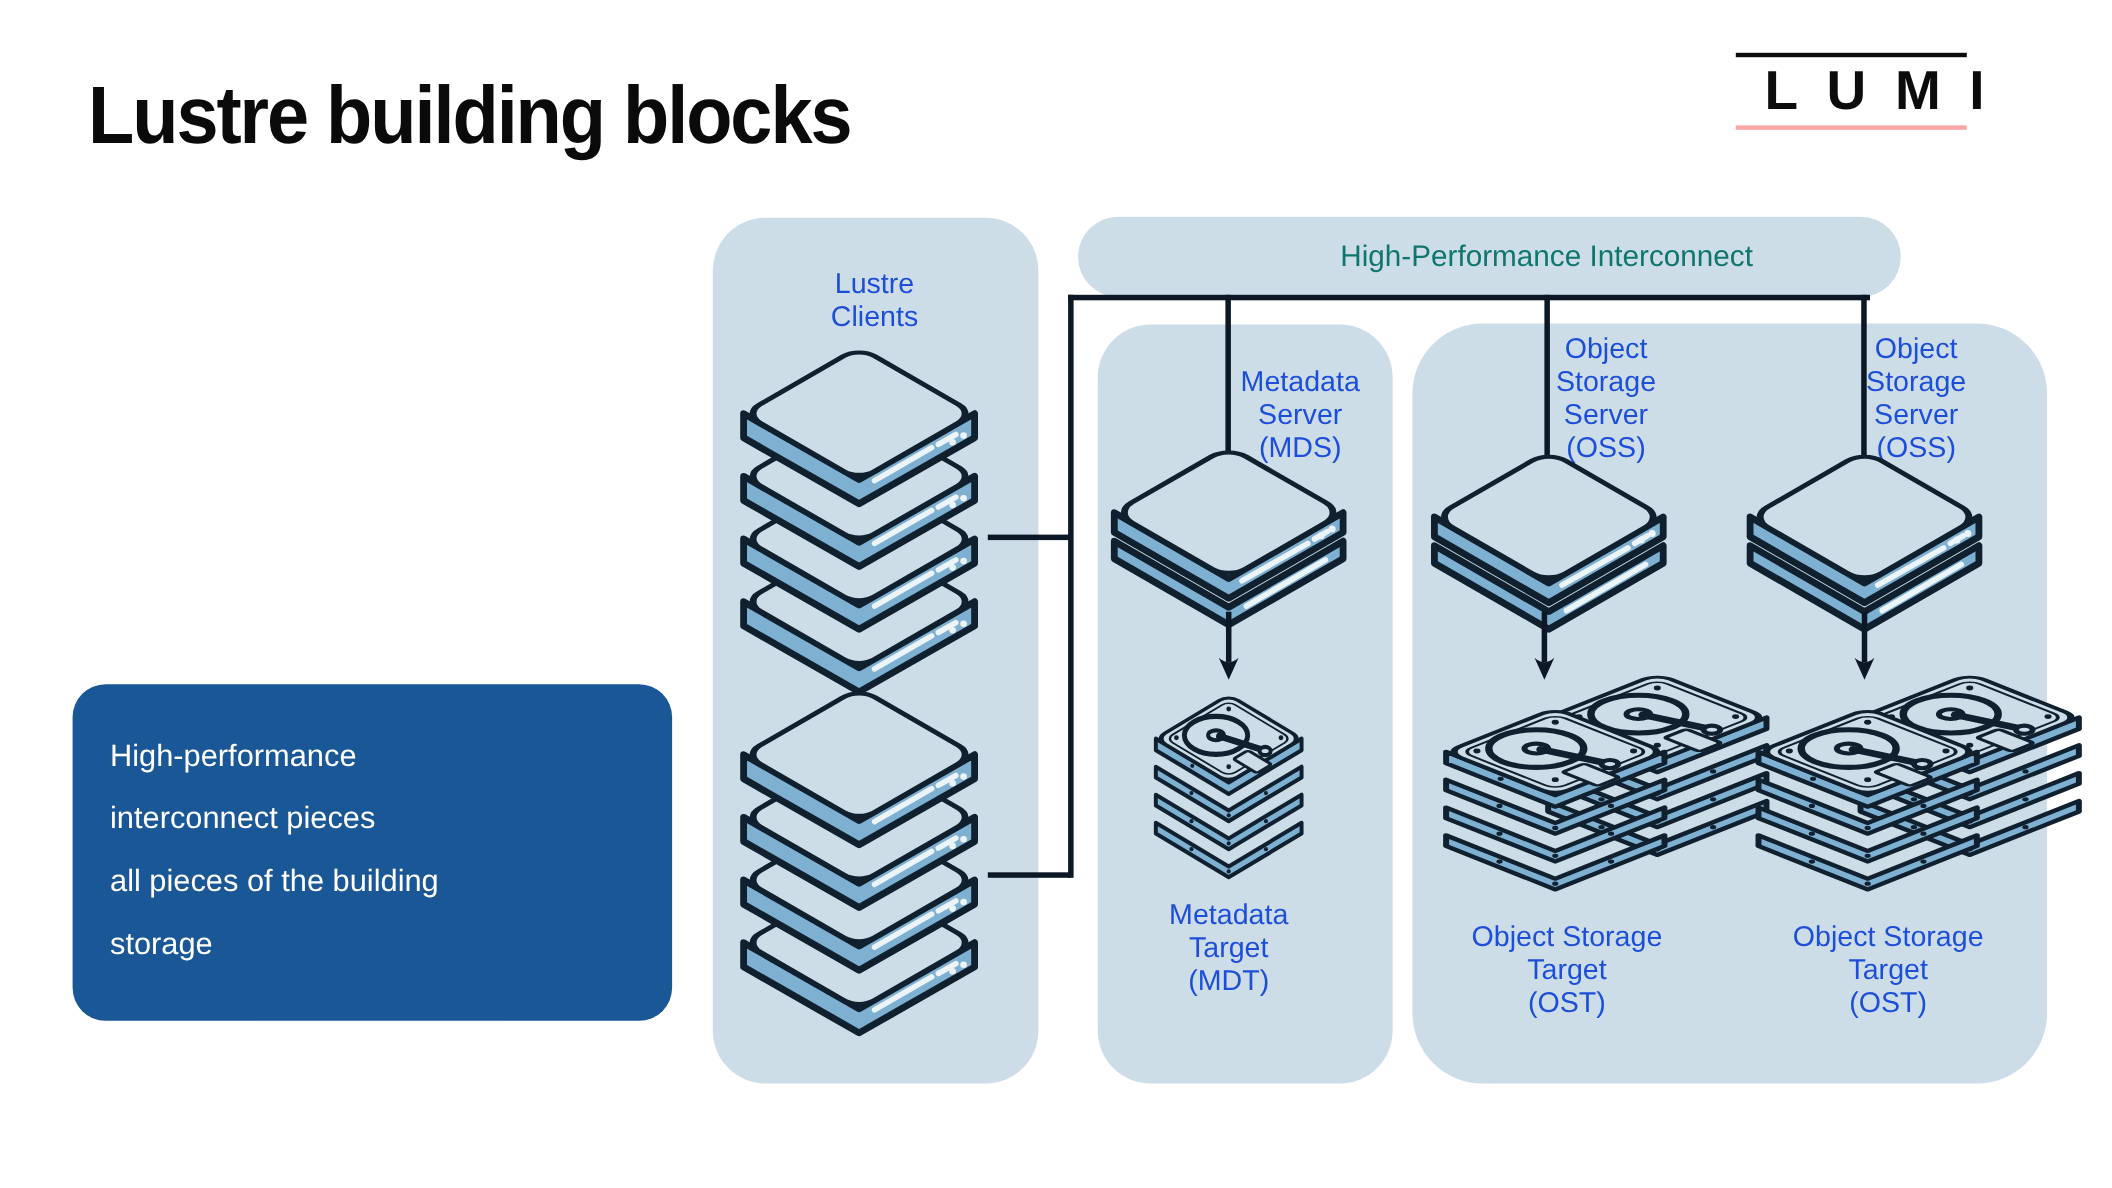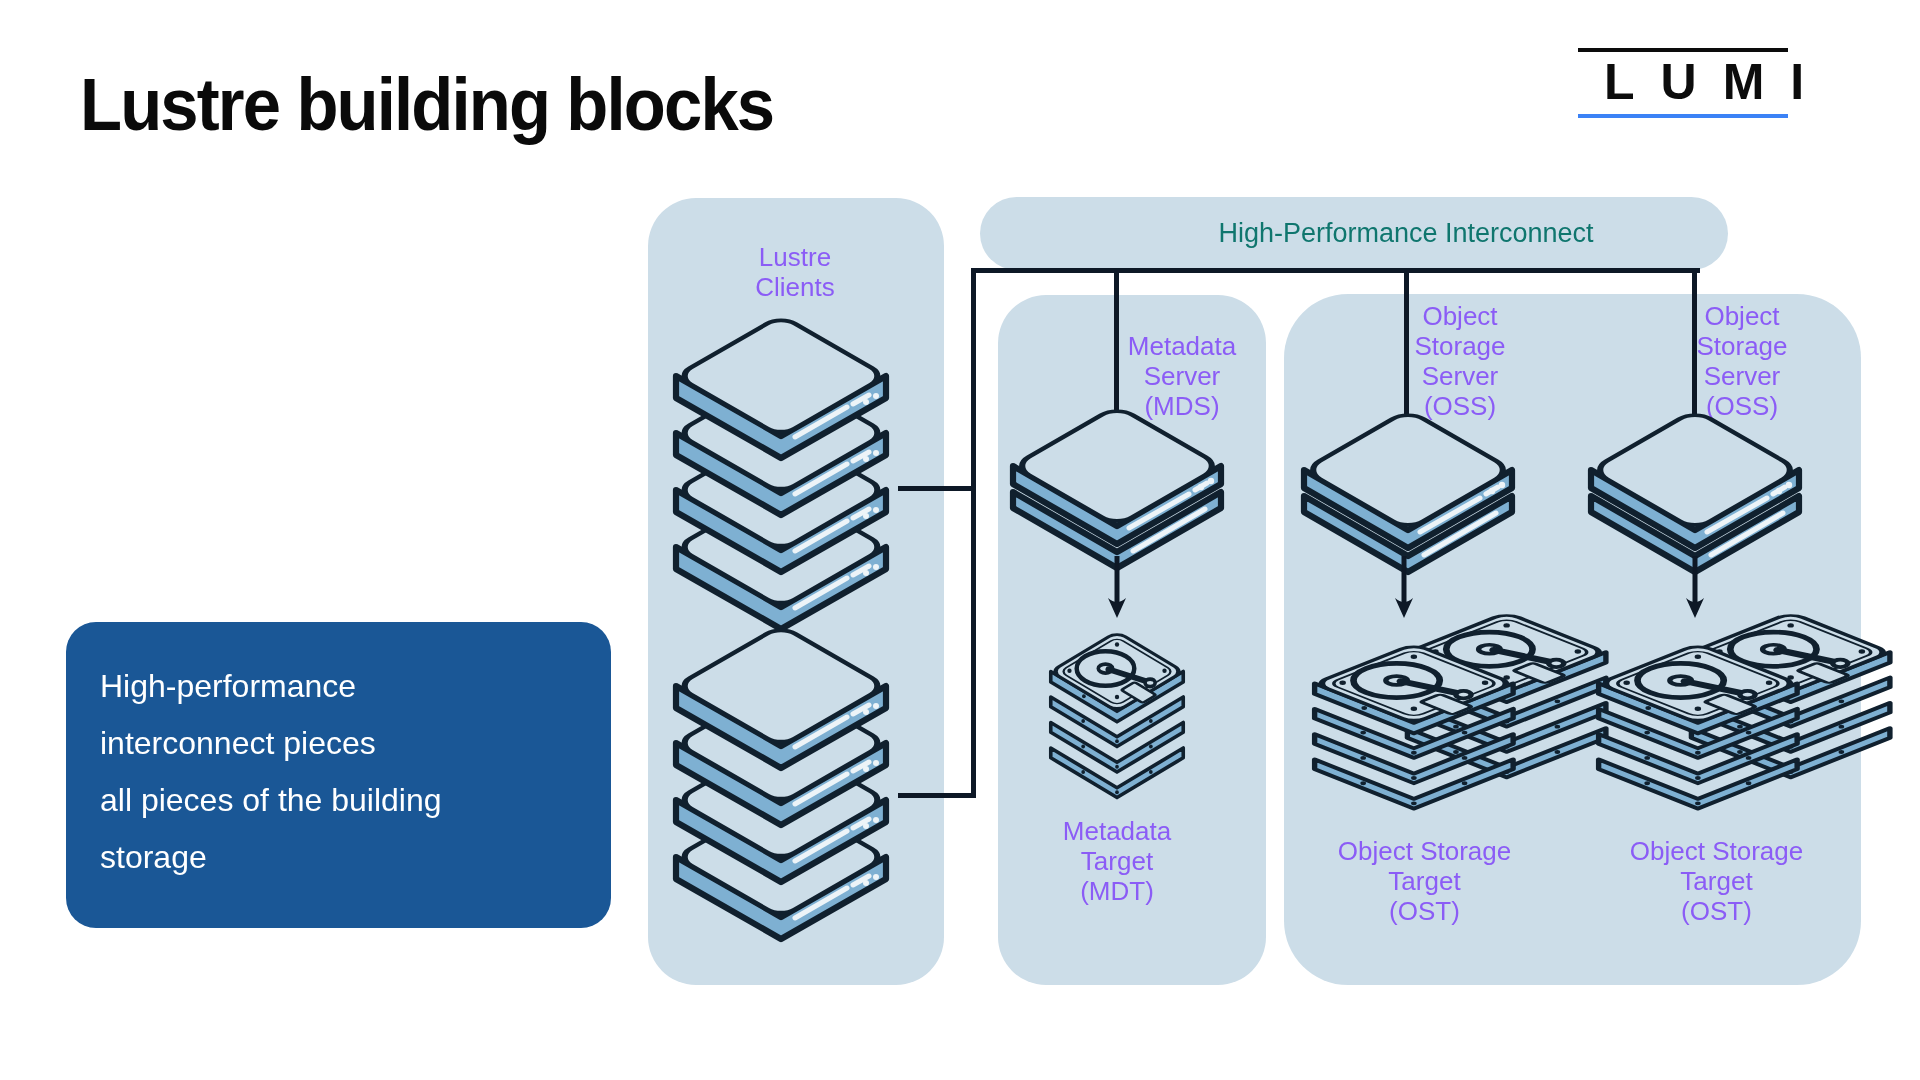--- a/index.html
+++ b/index.html
@@ -8,31 +8,31 @@
     font-family:"Liberation Sans", sans-serif;
   }
   
   .title{
     position:absolute;left:80px;top:62px;font-size:74px;font-weight:bold;
     color:#0a0a0a;letter-spacing:-2px;white-space:nowrap;
     transform:scaleX(.93);transform-origin:left top;
   }
   .logo{
     position:absolute;left:1578px;top:48px;width:210px;height:62px;
-    border-top:4px solid #0c0c0c;border-bottom:4px solid #3b82f6;
+    border-top:4px solid #0c0c0c;border-bottom:4px solid #fca5a5;
     text-align:center;line-height:60px;font-size:50px;font-weight:bold;
     color:#0c0c0c;letter-spacing:26px;text-indent:26px;white-space:nowrap;
   }
   .callout{
     position:absolute;left:66px;top:622px;width:545px;height:306px;
     background:#1a5796;border-radius:30px;box-sizing:border-box;
-    padding:36px 34px;color:#ffffff;font-size:32px;line-height:57px;
+    padding:36px 34px;color:#ffffff;font-size:28px;line-height:57px;
   }
   .dlabel{
-    position:absolute;color:#8b5cf6;font-size:26px;line-height:30px;
+    position:absolute;color:#1d4ed8;font-size:26px;line-height:30px;
     text-align:center;white-space:pre-line;
   }
   
   .panel{position:absolute;background:#ccdde8;}
   .panel-clients{left:648px;top:198px;width:296px;height:787px;border-radius:48px;}
   .panel-mds{left:998px;top:295px;width:268px;height:690px;border-radius:48px;}
   .panel-oss{left:1284px;top:294px;width:577px;height:691px;border-radius:64px;}
   .pill{left:980px;top:197px;width:748px;height:73px;border-radius:37px;}
   .pill-label{
     position:absolute;left:1096px;top:197px;width:620px;height:73px;line-height:73px;

